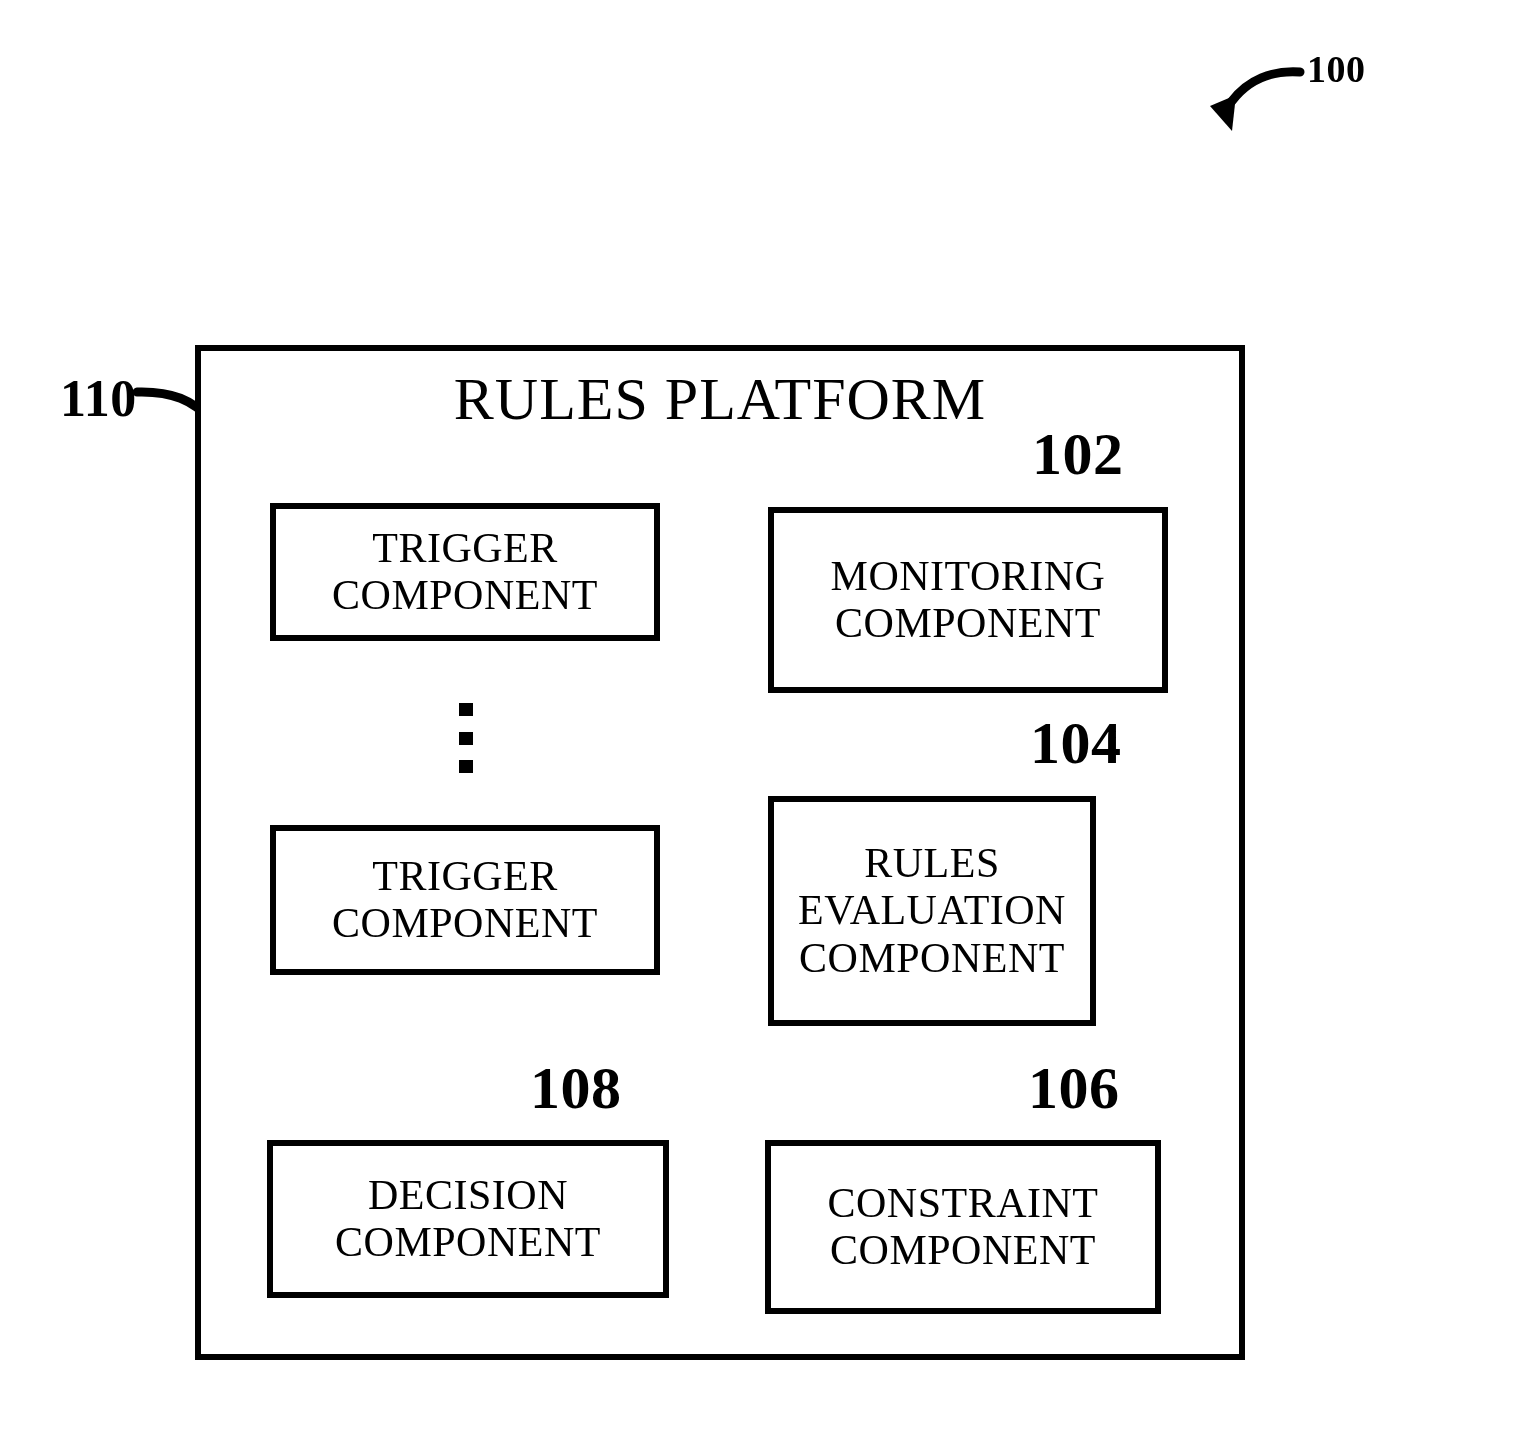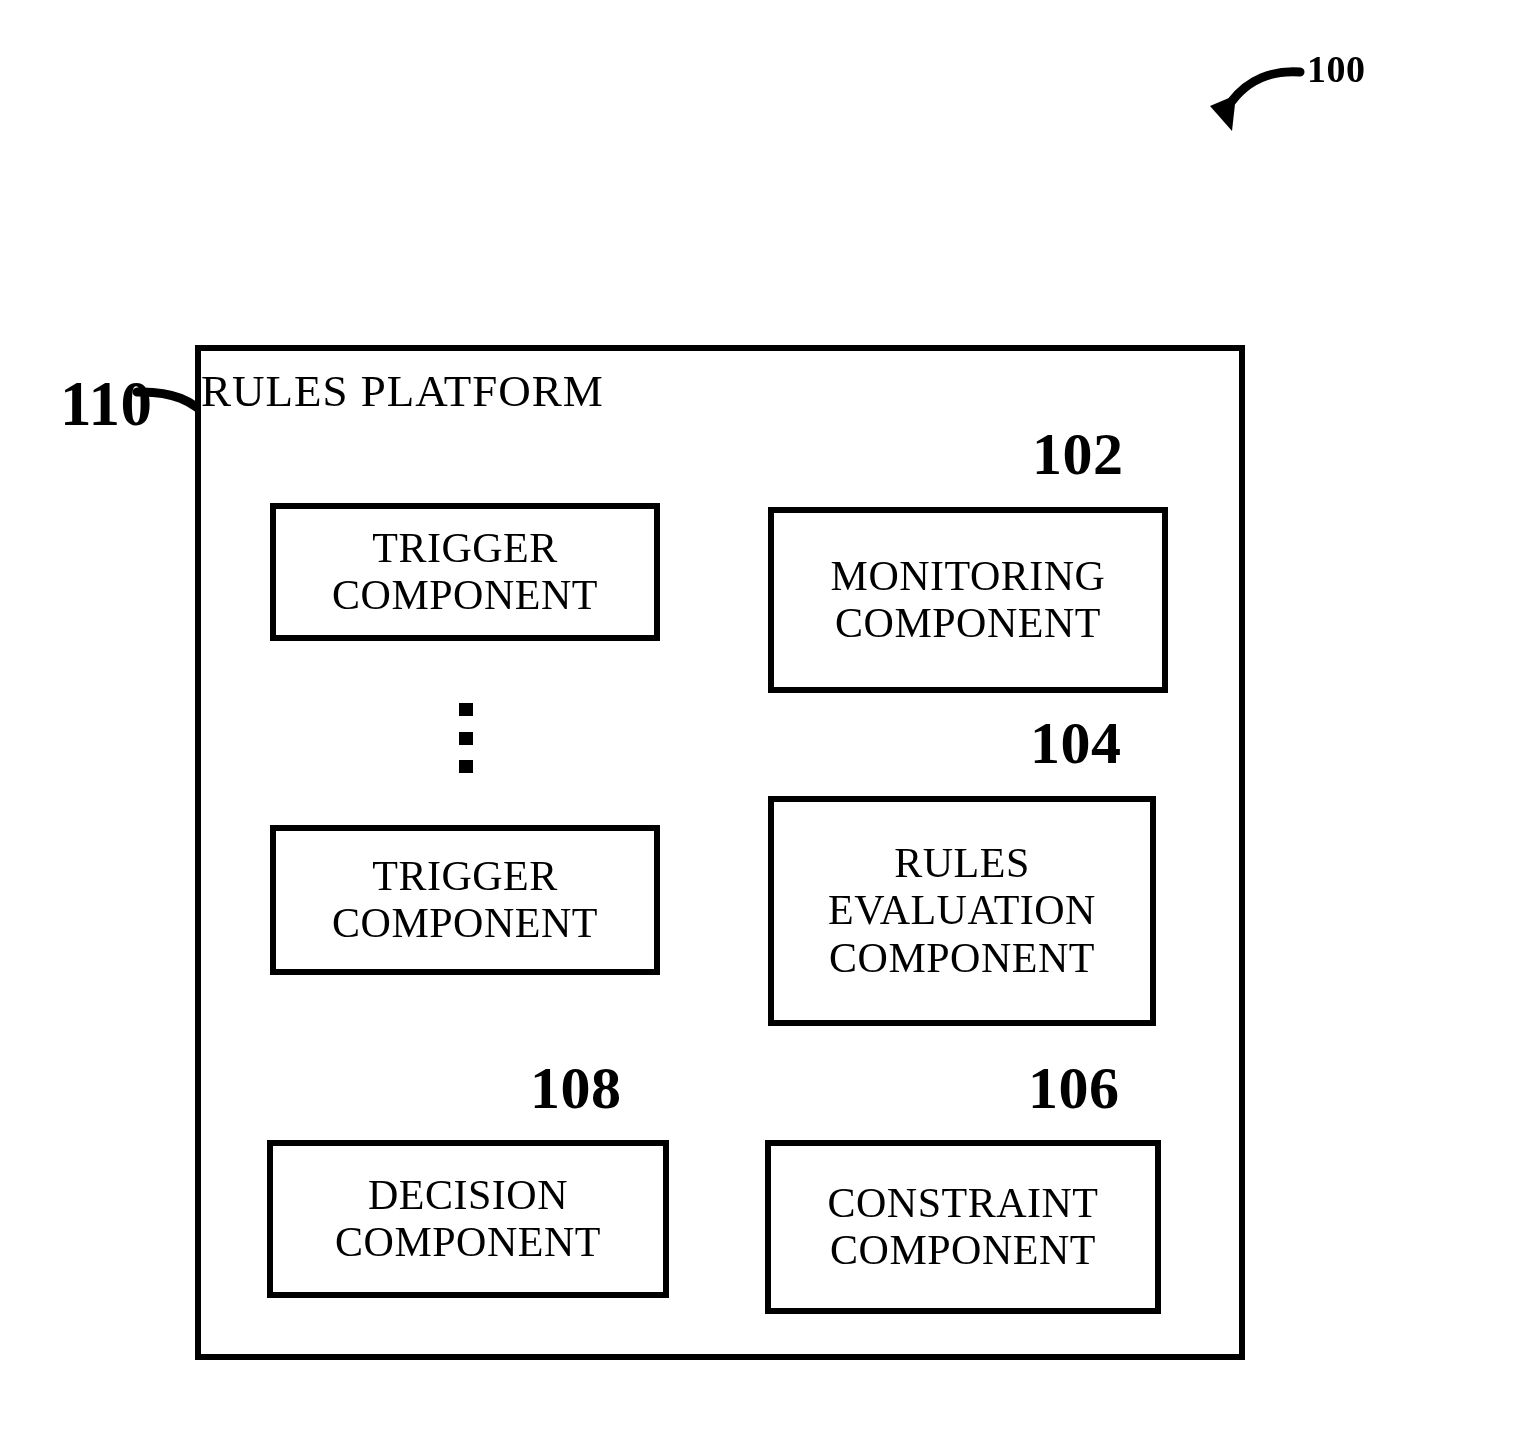--- a/index.html
+++ b/index.html
@@ -22,21 +22,21 @@
     position: absolute;
     font-family: "Liberation Serif", "DejaVu Serif", serif;
     font-weight: bold;
     font-size: 60px;
     line-height: 1;
     letter-spacing: 0.5px;
     color: #000;
     white-space: nowrap;
   }
   #ref-100 { left: 1307px; top: 50px; font-size: 38px; }
-  #ref-110 { left: 60px;   top: 373px; font-size: 63px; }
+  #ref-110 { left: 60px;   top: 373px; font-size: 52px; }
   #ref-102 { left: 1032px; top: 424px; }
   #ref-104 { left: 1030px; top: 713px; text-align: center; }
   #ref-108 { left: 530px;  top: 1058px; }
   #ref-106 { left: 1028px; top: 1058px; }
 
   
   #leaders {
     position: absolute;
     left: 0; top: 0;
     width: 1533px;
@@ -53,21 +53,22 @@
     height: 1015px;
     border: 6px solid #000;
     box-sizing: border-box;
     background: #fff;
   }
   #platform-title {
     position: absolute;
     left: 0;
     right: 0;
     top: 14px;
-    font-size: 45px;
+    text-align: center;
+    font-size: 60px;
     letter-spacing: 1px;
     white-space: nowrap;
   }
 
   
   .comp-box {
     position: absolute;
     border: 6px solid #000;
     box-sizing: border-box;
     background: #fff;
@@ -78,21 +79,21 @@
     text-align: center;
     font-size: 42px;
     line-height: 1.12;
     letter-spacing: 0.5px;
   }
   .comp-box .cline { display: block; white-space: nowrap; }
 
   #box-trigger-1   { left: 270px; top: 503px;  width: 390px; height: 138px; }
   #box-trigger-2   { left: 270px; top: 825px;  width: 390px; height: 150px; }
   #box-monitoring  { left: 768px; top: 507px;  width: 400px; height: 186px; }
-  #box-rules-eval  { left: 768px; top: 796px;  width: 388px; height: 230px; }
+  #box-rules-eval  { left: 768px; top: 796px;  width: 328px; height: 230px; }
   #box-decision    { left: 267px; top: 1140px; width: 402px; height: 158px; }
   #box-constraint  { left: 765px; top: 1140px; width: 396px; height: 174px; }
 
   
   #vertical-ellipsis {
     position: absolute;
     left: 455px;
     top: 703px;
     width: 22px;
     height: 70px;

